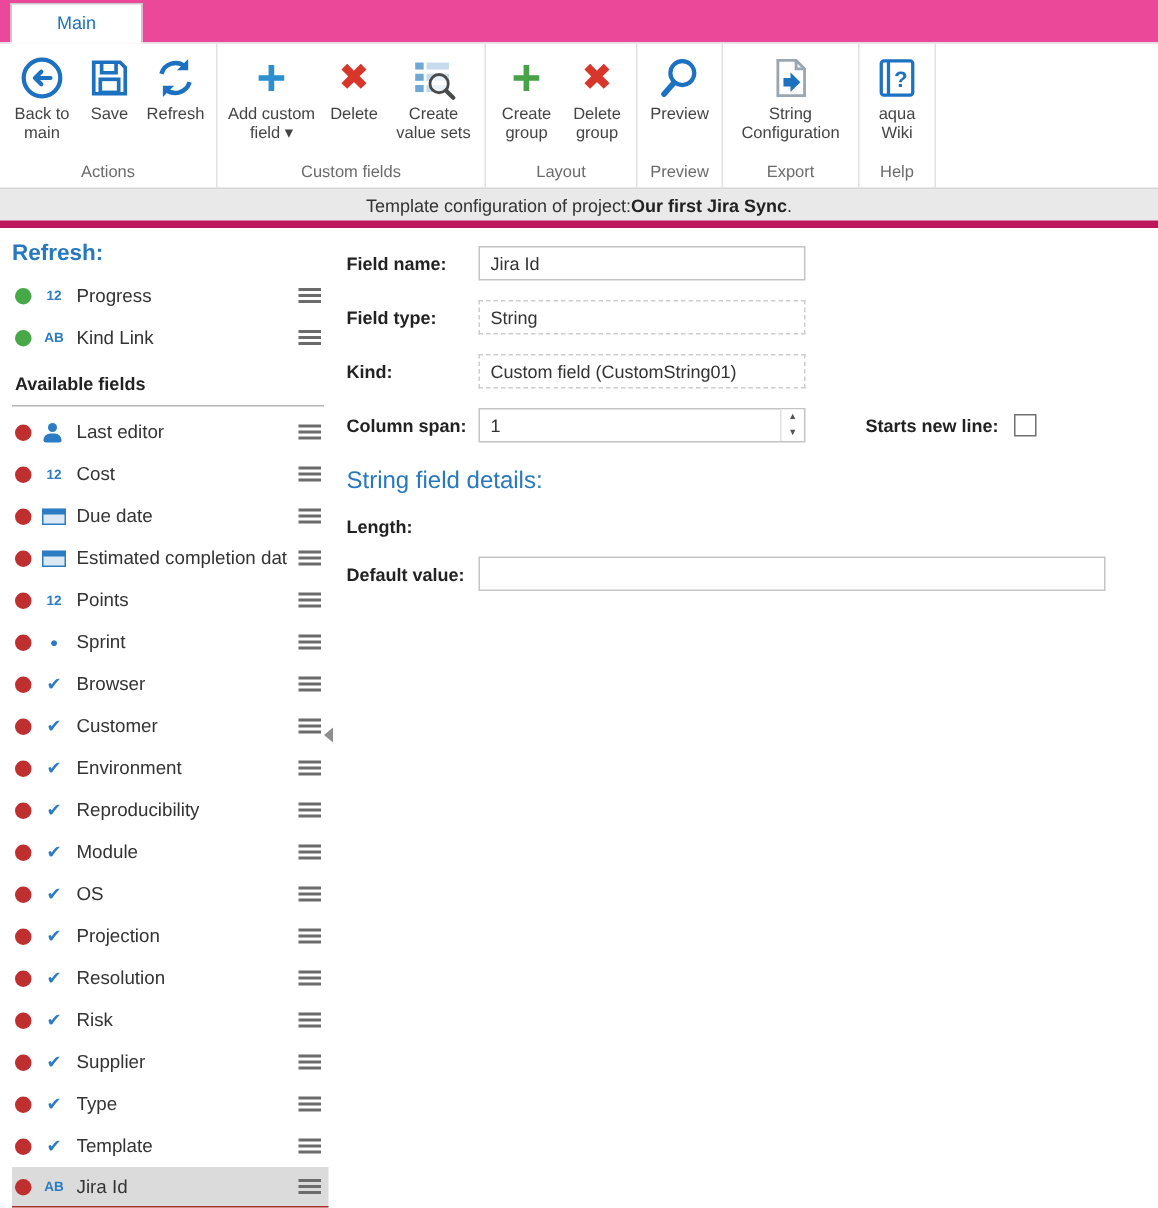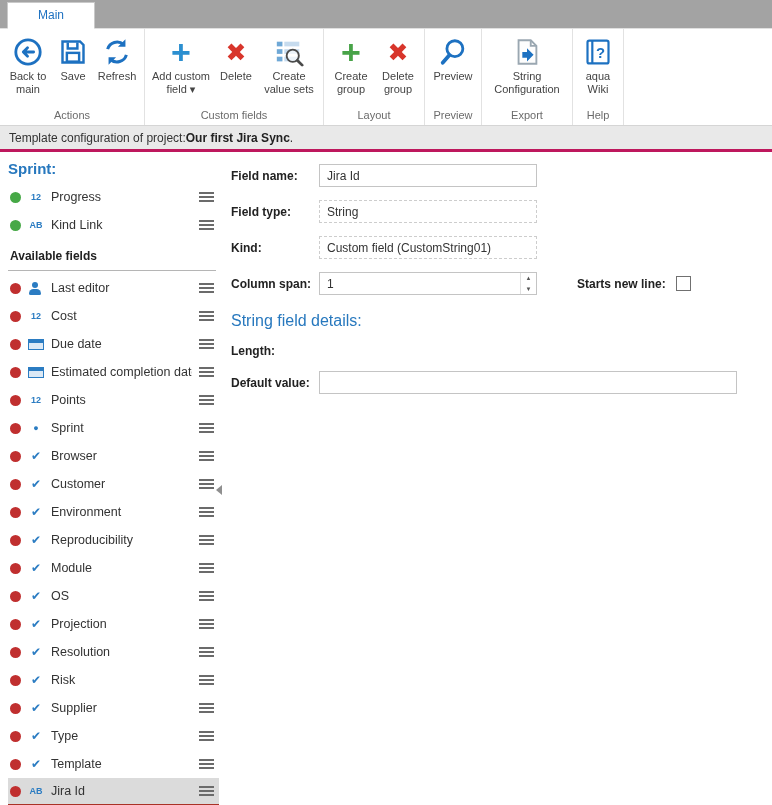--- a/index.html
+++ b/index.html
@@ -4,41 +4,41 @@
 <style>
   * { box-sizing: border-box; }
   html,body { margin:0; padding:0; }
   body {
     width:772px; height:805px; overflow:hidden; position:relative;
     font-family:"Liberation Sans","DejaVu Sans",sans-serif;
     font-size:12px; color:#333; background:#fff;
   }
 
   
-  .tabstrip { height:29px; background:#a3a3a3; border-bottom:1px solid #e0e0e0;
+  .tabstrip { height:29px; background:#ec4899; border-bottom:1px solid #e0e0e0;
     display:flex; align-items:flex-end; padding-left:7px; }
   .tab { background:#fff; border:1px solid #c9c9c9; border-bottom:1px solid #fff;
     margin-bottom:-1px; padding:5px 30px 6px; color:#1d71c1; font-size:12px; cursor:pointer; }
 
   
   .ribbon { display:flex; background:#fff; border-bottom:1px solid #d5d5d5; height:97px; }
   .rgroup { display:flex; flex-direction:column; border-right:1px solid #e2e2e2; }
   .rbuttons { display:flex; flex:1; align-items:stretch; padding:3px 3px 0; }
   .rbtn { display:flex; flex-direction:column; align-items:center; padding:2px 2px 0; cursor:pointer; }
   .ricon { height:36px; display:flex; align-items:center; justify-content:center; color:#1d71c1; }
   .rlabel { font-size:11px; color:#444; text-align:center; line-height:1.2; }
   .rgroup-label { font-size:11px; color:#6b6b6b; text-align:center; padding:2px 6px 4px; }
   .plus { font-size:34px; font-weight:bold; line-height:30px; }
   .plus-blue { color:#2b8fd0; }
   .plus-green { color:#48a348; }
   .xmark { font-size:25px; font-weight:bold; color:#d8352b; line-height:30px; }
 
   
   .titlebar { height:26px; background:#e9e9e9; display:flex; align-items:center;
-    padding:0 9px; color:#333; border-bottom:3px solid #be185d; }
+    padding:0 9px; color:#333; border-bottom:5px solid #be185d;justify-content:center; }
   .titlebar b { color:#222; }
 
   
   .content { display:flex; height:652px; position:relative; }
 
   
   .sidebar { width:219px; flex:0 0 219px; padding:6px 0 0 8px; }
   .sidebar-heading { font-size:15px; font-weight:bold; color:#2778be; margin:2px 0 6px; }
   .avail-heading { font-weight:bold; color:#222; padding:10px 0 7px 2px;
     border-bottom:1px solid #b5b5b5; margin:0 3px 3px 0; }
@@ -236,21 +236,21 @@
 
 <div class="titlebar">
   <span>Template configuration of project: </span>
     <b>Our first Jira Sync</b>
     <span>.</span>
 </div>
 
 <div class="content">
 
   <div class="sidebar">
-    <div class="sidebar-heading">Sprint:</div>
+    <div class="sidebar-heading">Refresh:</div>
     <div id="active-fields">
   <div class="frow">
     <span class="dot dot-green"></span>
     <span class="ficon icon-number">12</span>
     <span class="flabel">Progress</span>
     <span class="handle"></span>
   </div>
 
   <div class="frow">
     <span class="dot dot-green"></span>

